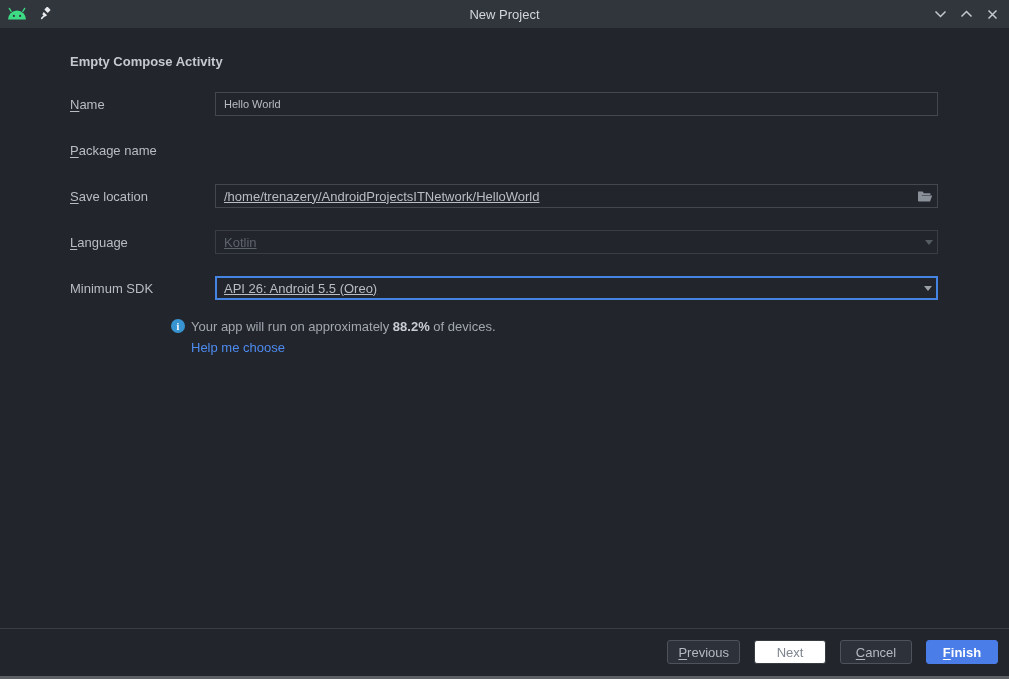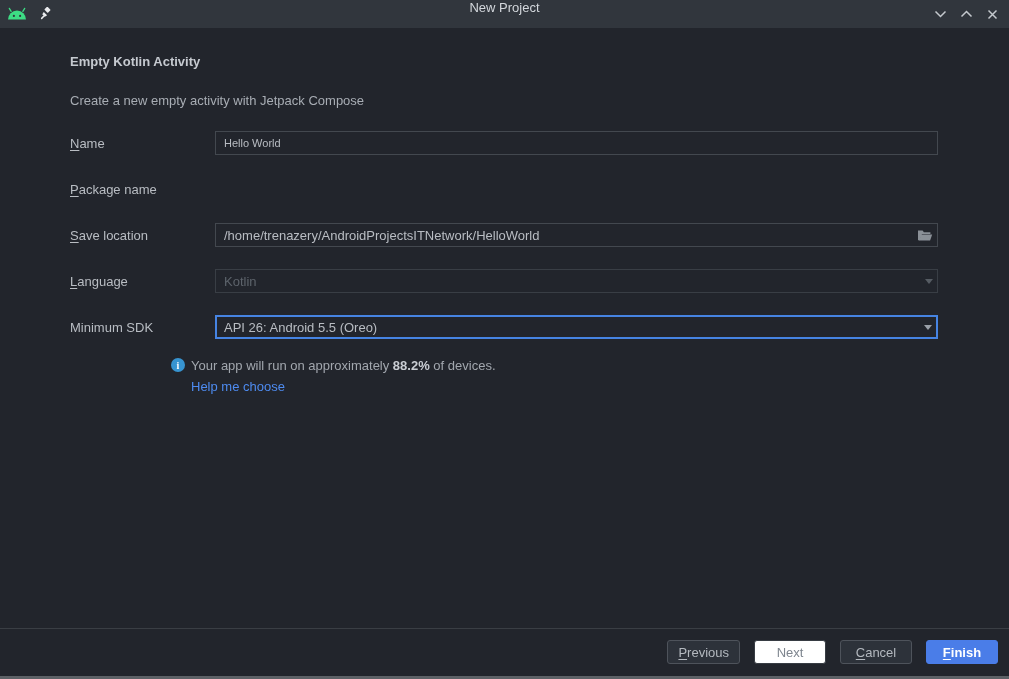--- a/index.html
+++ b/index.html
@@ -1,38 +1,38 @@
 <!DOCTYPE html>
 <html><head>
 <meta charset="utf-8">
 <style>
   * { margin:0; padding:0; box-sizing:border-box; }
   html,body { width:1009px; height:679px; overflow:hidden; }
   body { font-family:"Liberation Sans", sans-serif; font-size:13px; background:#22252c; color:#bcc0c6; }
   .window { width:1009px; height:679px; display:flex; flex-direction:column; }
 
   
-  .titlebar { position:relative; height:28px; flex:0 0 28px; background:#31363d; display:flex; }
+  .titlebar { position:relative; height:28px; flex:0 0 28px; background:#31363d; display:flex; align-items:center; }
   .titlebar-left { position:absolute; left:6px; top:0; height:28px; display:flex; align-items:center; gap:9px; }
   .titlebar-title { width:100%; text-align:center; color:#d3d7dc; font-size:13px; }
   .titlebar-right { position:absolute; right:8px; top:0; height:28px; display:flex; align-items:center; gap:8px; }
   .win-btn { width:18px; height:20px; display:flex; align-items:center; justify-content:center; cursor:default; }
 
   
   .content { flex:1 1 auto; padding:26px 71px 0 70px; }
   .heading { font-size:13px; font-weight:bold; color:#c6cad0; height:16px; }
   .subtitle { margin-top:23px; color:#a8adb4; height:16px; }
 
   .form-row { display:flex; align-items:center; height:24px; margin-top:22px;gap:44px; }
   .form-label { flex:0 0 101px; color:#b9bdc3; }
   u { text-decoration:underline; text-underline-offset:2px; }
 
   .field { flex:1 1 auto; height:24px; display:flex; align-items:center; background:transparent; border:1px solid #43484f; color:#b9bdc3; }
   input.field { padding:0 8px; font-family:"Liberation Sans", sans-serif; font-size:11px; outline:none; }
-  .combo { padding:0 4px 0 8px; justify-content:space-between; cursor:default; }
+  .combo { padding:0 4px 0 8px; justify-content:space-between; cursor:default;text-decoration:underline; }
   .combo.disabled { border-color:#393e45; color:#5d636b; }
   .combo.focused { border:2px solid #4684e3; padding-left:7px; }
   .chevron { width:0; height:0; border-left:4px solid transparent; border-right:4px solid transparent; border-top:5px solid #9aa0a8; }
   .combo.disabled .chevron { border-top-color:#565c63; }
   .field-icon-slot { display:flex; align-items:center; }
 
   
   .sdk-info { margin-left:101px; margin-top:18px; display:flex; align-items:center; height:16px; color:#a2a7ae; }
   .info-icon { width:14px; height:14px; border-radius:50%; background:#3794d1; color:#fff; font-size:10px; font-weight:bold; display:flex; align-items:center; justify-content:center; margin-right:6px; flex:0 0 14px; font-family:"Liberation Serif", serif; }
   .sdk-info b { color:#c9cdd3; }
@@ -94,22 +94,21 @@
       </span>
       <span class="win-btn">
         <svg width="11" height="11" viewBox="0 0 11 11">
             <path d="M1.5 1.5 L9.5 9.5 M9.5 1.5 L1.5 9.5" stroke="#c4c9ce" stroke-width="1.5"></path>
           </svg>
       </span>
     </div>
   </div>
 
   <div class="content">
-    <div class="heading">Empty Kotlin Activity</div>
-    <div class="subtitle">Create a new empty activity with Jetpack Compose</div>
+    <div class="heading">Empty Compose Activity</div>
 
     <div class="form-row">
       <label class="form-label"><u>N</u>ame</label>
       <input class="field" type="text" value="Hello World" style="">
     </div>
 
     <div class="form-row">
       <label class="form-label"><u>P</u>ackage name</label>
     </div>
 

